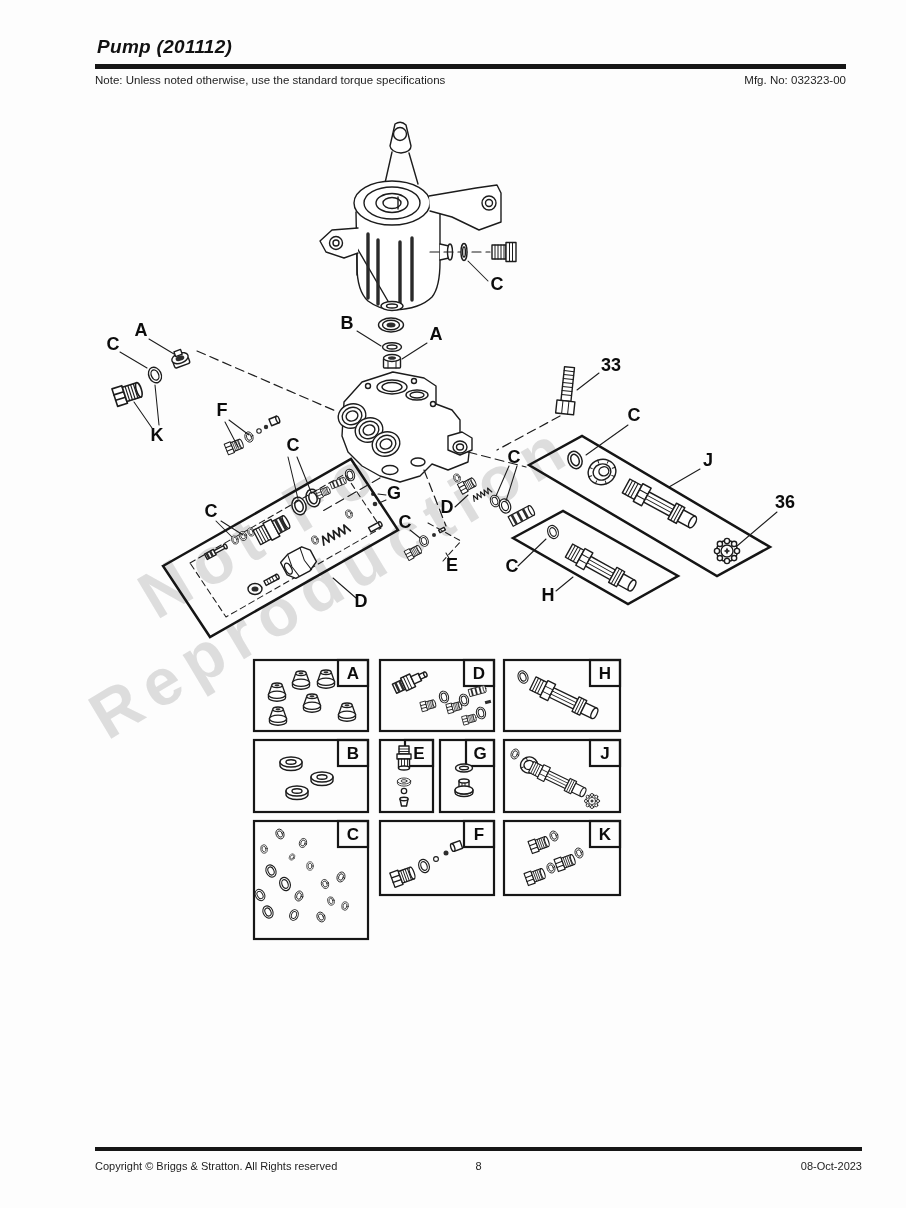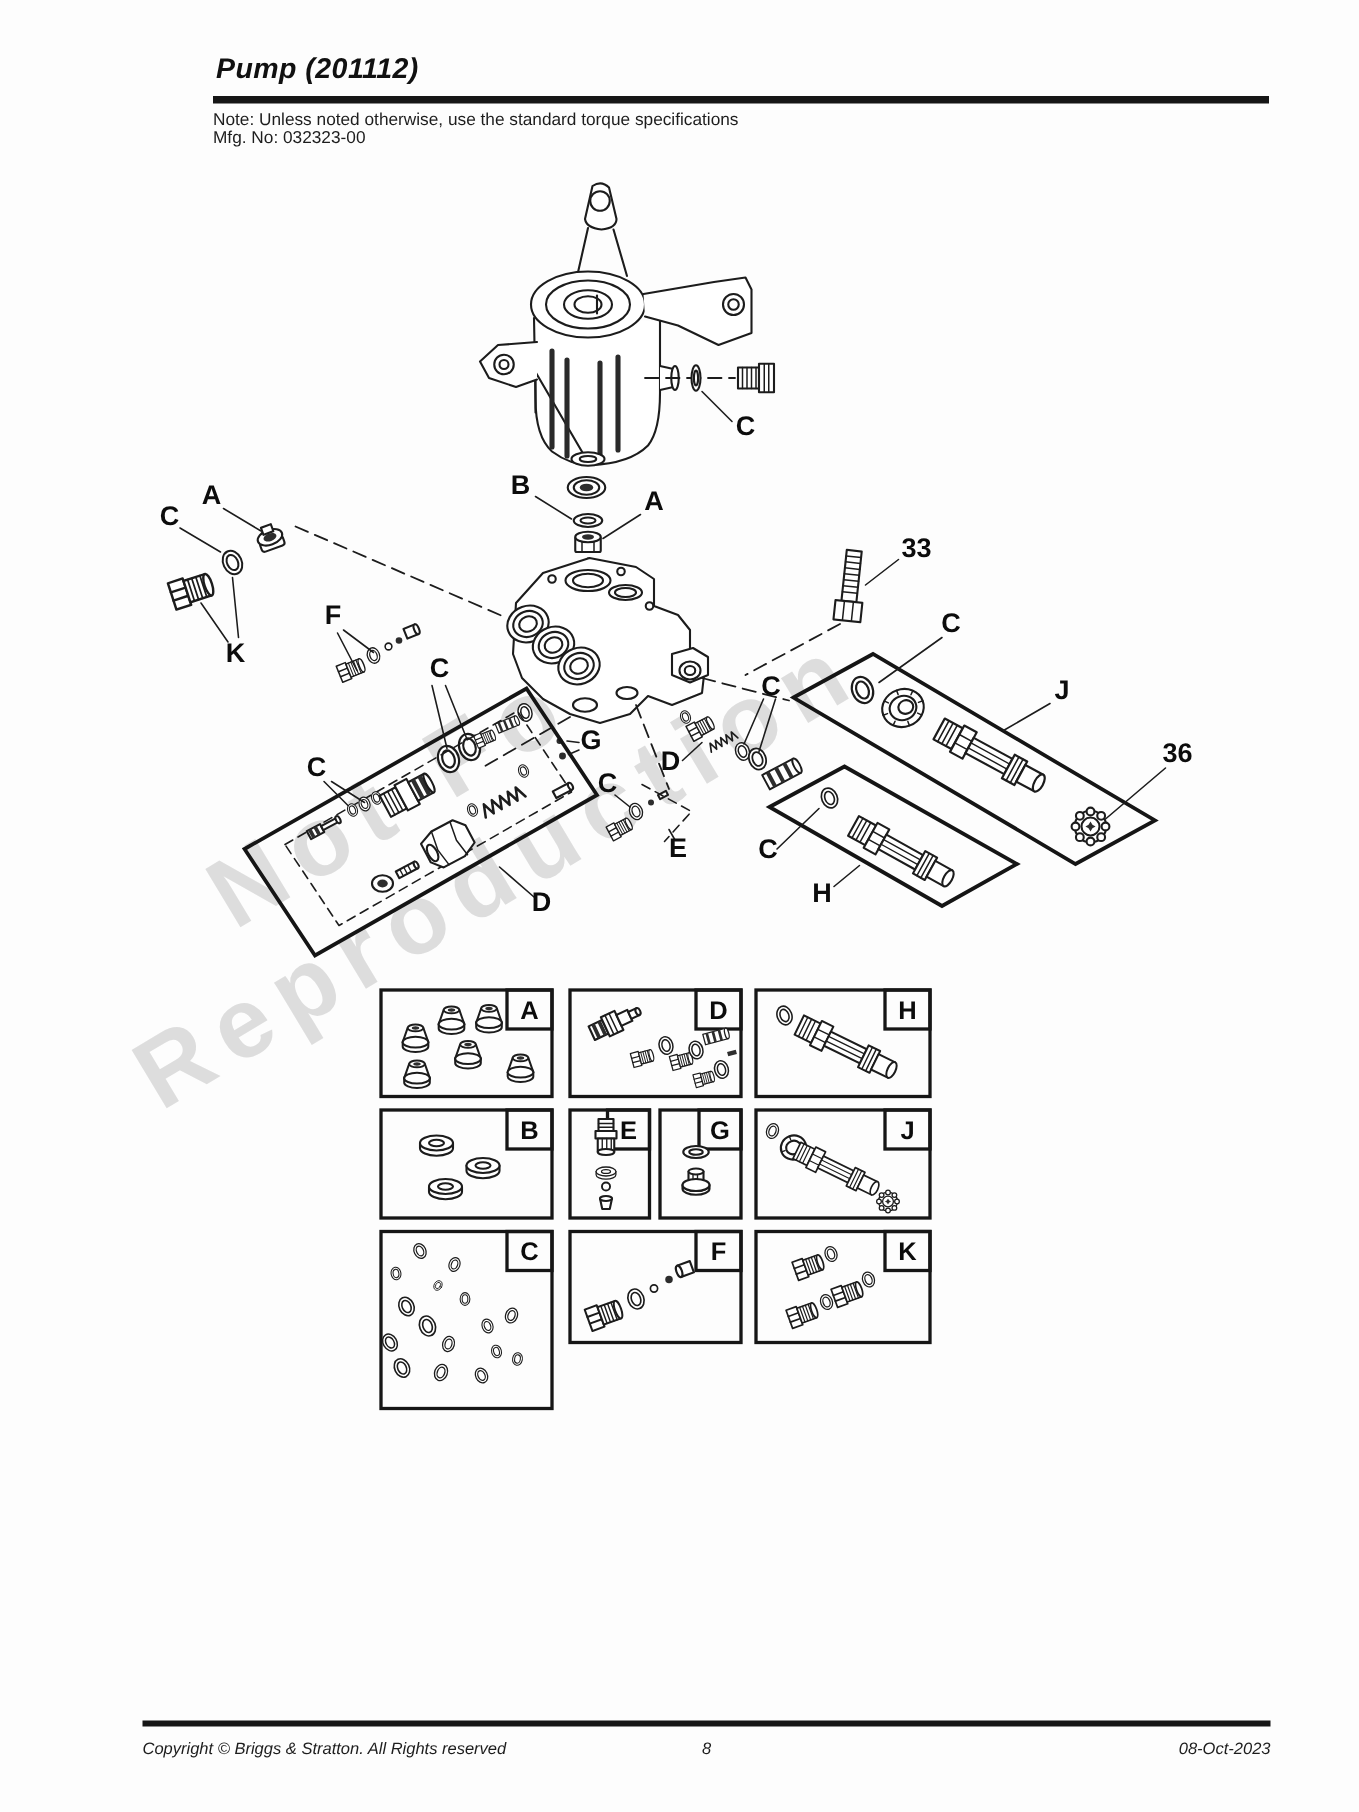--- a/index.html
+++ b/index.html
@@ -1,22 +1,22 @@
 <!DOCTYPE html>
 <html><head>
 <meta charset="utf-8">
 <style>
   html,body{margin:0;padding:0;background:#e8e8e8;}
   .page{position:relative;width:906px;height:1208px;background:#fdfdfd;margin:0 auto;
         font-family:"Liberation Sans",sans-serif;color:#111;overflow:hidden;}
-  .header{position:absolute;left:95px;right:60px;top:36px;margin-left:47px;}
+  .header{position:absolute;left:95px;right:60px;top:36px;}
   .title{font-style:italic;font-weight:bold;font-size:19px;letter-spacing:.3px;margin:0 0 6px 2px;}
   .rule{height:5px;background:#161616;}
-  .note-row{display:flex;justify-content:space-between;font-size:11.5px;margin-top:5px;color:#1d1d1d;flex-direction:column;}
-  .footer{position:absolute;left:95px;right:59px;top:1147px;font-style:italic;}
+  .note-row{display:flex;justify-content:space-between;font-size:11.5px;margin-top:5px;color:#1d1d1d;}
+  .footer{position:absolute;left:95px;right:44px;top:1147px;}
   .footer .rule{height:4px;}
   .footer-row{position:relative;display:flex;justify-content:space-between;font-size:11px;margin-top:9px;color:#1d1d1d;}
   .page-num{position:absolute;left:50%;transform:translateX(-50%);}
   svg.art{position:absolute;left:0;top:0;}
   
   .ln{stroke:#1c1c1c;stroke-width:1.4;fill:none;stroke-linecap:round;stroke-linejoin:round;}
   .lnf{stroke:#1c1c1c;stroke-width:1.4;fill:#fff;stroke-linecap:round;stroke-linejoin:round;}
   .thin{stroke-width:1.05;}
   .thk{stroke-width:2.5;fill:none;stroke:#151515;}
   .dk{fill:#2d2d2d;stroke:none;}

